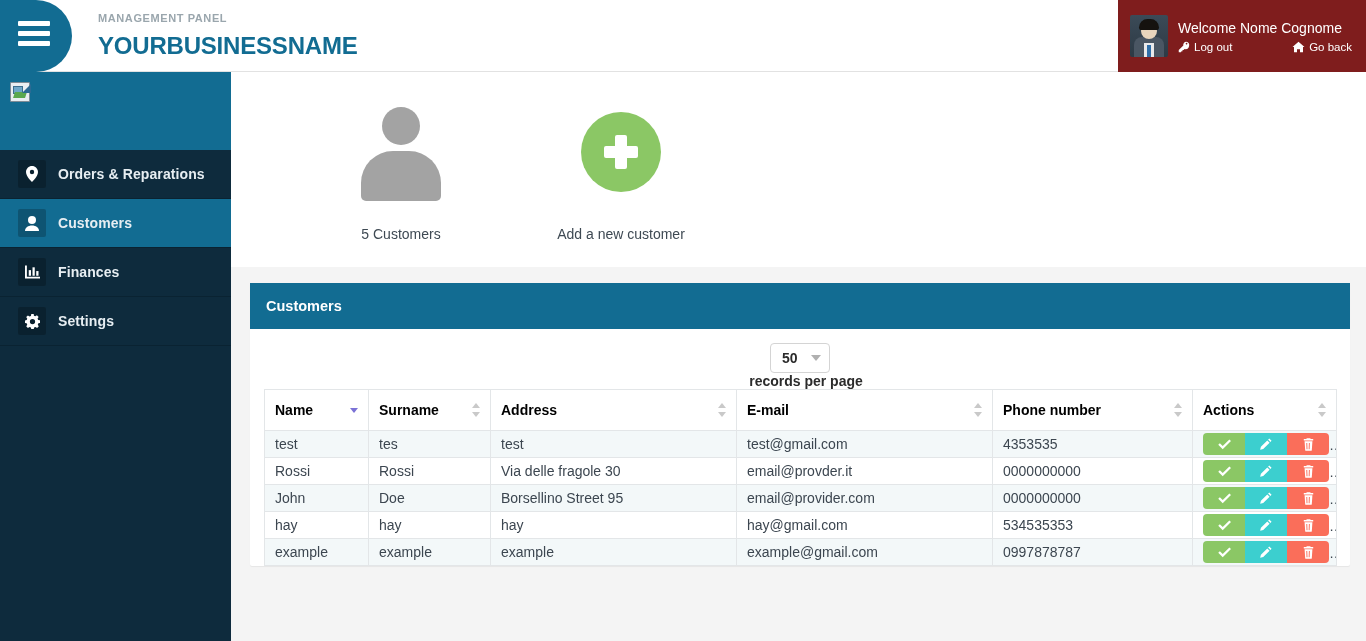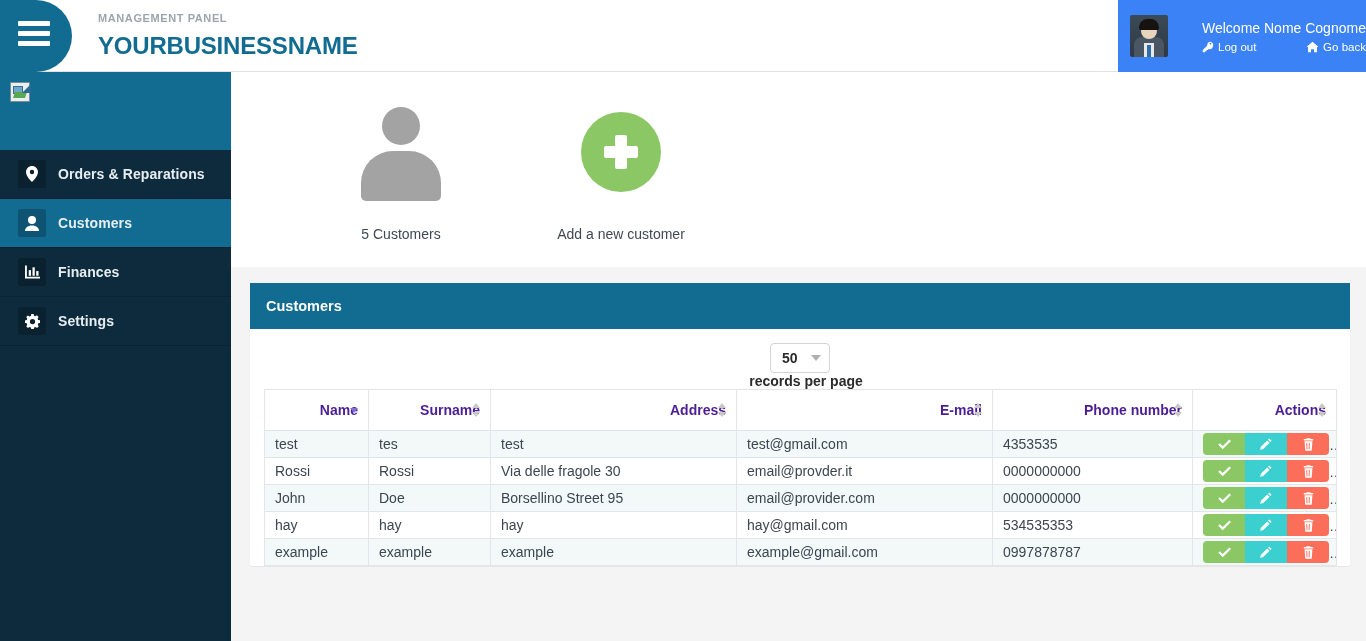--- a/index.html
+++ b/index.html
@@ -34,22 +34,22 @@
     font-size: 11px; color: #9aa6ad; letter-spacing: .6px; font-weight: 700;
     text-transform: uppercase;
   }
   .brand-title {
     font-size: 24px; color: #126C92; font-weight: 700; letter-spacing: -.2px; margin-top: 8px;
   }
 
   
   .welcome {
     position: absolute; top: 0; right: 0; width: 248px; height: 72px;
-    background: #3b82f6; z-index: 5;
-    display: flex; align-items: center; padding: 0 14px 0 12px; gap: 24px;
+    background: #7f1d1d; z-index: 5;
+    display: flex; align-items: center; padding: 0 14px 0 12px;
   }
   .avatar {
     width: 38px; height: 42px; flex: 0 0 38px; border-radius: 2px;
     background: linear-gradient(#3b4a57 0%, #2d3a45 100%);
     position: relative; overflow: hidden; margin-right: 10px;
   }
   .avatar .hair {
     position: absolute; left: 9px; top: 4px; width: 20px; height: 11px;
     background: #15120f; border-radius: 10px 10px 3px 3px;
   }
@@ -175,21 +175,21 @@
   .search-wrap { margin-left: auto; display: flex; align-items: center; }
   .search-label { font-size: 14px; color: #2b2b2b; font-weight: 700; margin-right: 10px; }
   .search-input {
     width: 200px; height: 31px; border: 1px solid #d4d4d4; border-radius: 4px;
     padding: 0 8px; font-size: 13px; font-family: "Liberation Sans", sans-serif;
     outline: none; background: #fff;
   }
 
   table.dt { width: 100%; border-collapse: collapse; table-layout: fixed; }
   table.dt th {
-    text-align: right; font-size: 14px; color: #4c1d95; font-weight: 700;
+    text-align: left; font-size: 14px; color: #000000; font-weight: 700;
     padding: 12px 10px; border: 1px solid #e3e6e8; background: #ffffff;
     position: relative; cursor: pointer; white-space: nowrap;
   }
   table.dt th .sort {
     position: absolute; right: 9px; top: 50%; transform: translateY(-50%);
     width: 9px; height: 14px;
   }
   .arr { position: absolute; left: 0; width: 0; height: 0;
          border-left: 4.5px solid transparent; border-right: 4.5px solid transparent; }
   .arr.up   { top: 0; border-bottom: 5px solid #c9c9c9; }

